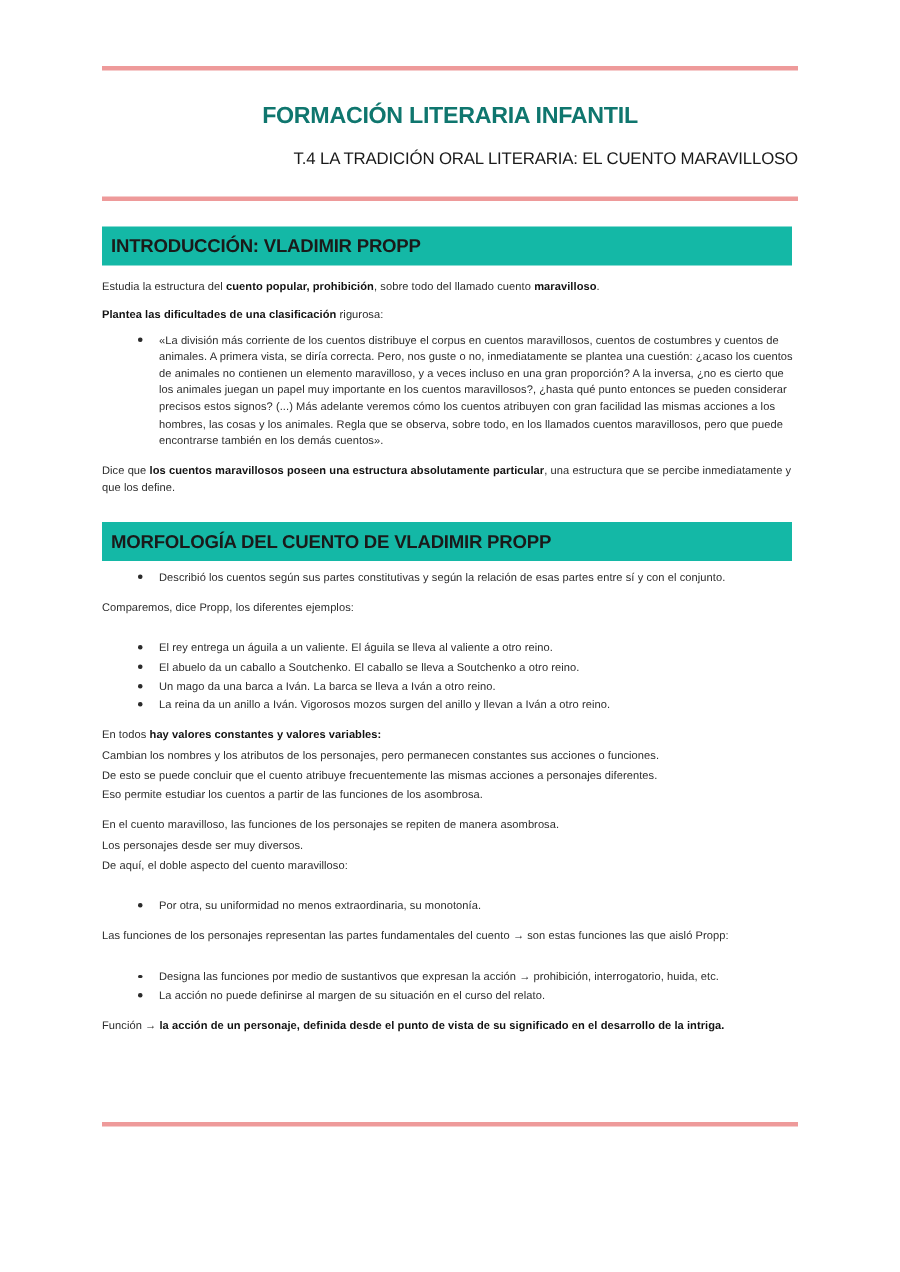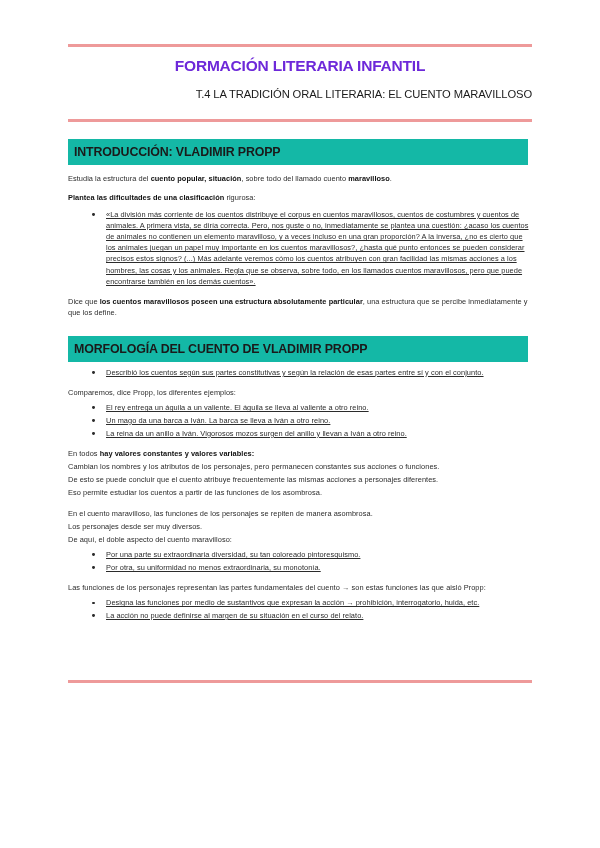--- a/index.html
+++ b/index.html
@@ -32,22 +32,22 @@
   .rule-top { margin-top: 44px; }
   .rule-title { margin-top: 19px; }
   .rule-bottom { margin-top: 59px; }
 
   
   .doc-title {
     text-align: center;
     font-size: 15.5px;
     font-weight: bold;
     letter-spacing: -0.2px;
-    margin-top: 10px;
-    color: #6d28d9;
+    margin-top: 22px;
+    color: #0f766e;
   }
   .doc-subtitle {
     text-align: right;
     font-size: 11.2px;
     font-weight: normal;
     letter-spacing: -0.1px;
     margin-top: 13px;
     color: #1a1a1a;
   }
 
@@ -76,30 +76,29 @@
   .para.tight { margin-top: 2px; }
   .para.gap { margin-top: 9px; }
   b { font-weight: bold; color: #111; }
 
   
   ul.bullets {
     list-style: none;
     margin: 5px 0 0 0;
     padding: 0;
   }
-  ul.bullets.tight { margin-top: 4px; }
+  ul.bullets.tight { margin-top: 16px; }
   ul.bullets li {
     position: relative;
     padding-left: 38px;
     font-size: 7.4px;
     line-height: 11.2px;
     color: #2b2b2b;
     margin-bottom: 1.5px;
     letter-spacing: 0.05px;
-    text-decoration: underline;
   }
   ul.bullets li::before {
     content: "";
     position: absolute;
     left: 24px;
     top: 4.2px;
     width: 2.8px;
     height: 2.8px;
     background: #2b2b2b;
     border-radius: 50%;
@@ -117,21 +116,21 @@
   <div class="rule rule-top"></div>
 
   <div class="doc-title">FORMACIÓN LITERARIA INFANTIL</div>
   <div class="doc-subtitle">T.4 LA TRADICIÓN ORAL LITERARIA: EL CUENTO MARAVILLOSO</div>
 
   <div class="rule rule-title"></div>
 
   <div class="section-band">INTRODUCCIÓN: VLADIMIR PROPP</div>
 
   <div class="para">
-    <span>Estudia la estructura del </span><b>cuento popular, situación</b><span>, sobre todo del llamado cuento </span><b>maravilloso</b><span>.</span>
+    <span>Estudia la estructura del </span><b>cuento popular, prohibición</b><span>, sobre todo del llamado cuento </span><b>maravilloso</b><span>.</span>
   </div>
 
   <div class="para">
     <b>Plantea las dificultades de una clasificación</b><span> rigurosa:</span>
   </div>
 
   <ul class="bullets">
     <li class="quote">«La división más corriente de los cuentos distribuye el corpus en cuentos maravillosos, cuentos de costumbres y cuentos de animales. A primera vista, se diría correcta. Pero, nos guste o no, inmediatamente se plantea una cuestión: ¿acaso los cuentos de animales no contienen un elemento maravilloso, y a veces incluso en una gran proporción? A la inversa, ¿no es cierto que los animales juegan un papel muy importante en los cuentos maravillosos?, ¿hasta qué punto entonces se pueden considerar precisos estos signos? (...) Más adelante veremos cómo los cuentos atribuyen con gran facilidad las mismas acciones a los hombres, las cosas y los animales. Regla que se observa, sobre todo, en los llamados cuentos maravillosos, pero que puede encontrarse también en los demás cuentos».</li>
   </ul>
 
@@ -142,43 +141,46 @@
   <div class="section-band">MORFOLOGÍA DEL CUENTO DE VLADIMIR PROPP</div>
 
   <ul class="bullets">
     <li>Describió los cuentos según sus partes constitutivas y según la relación de esas partes entre sí y con el conjunto.</li>
   </ul>
 
   <div class="para gap">Comparemos, dice Propp, los diferentes ejemplos:</div>
 
   <ul class="bullets tight">
     <li>El rey entrega un águila a un valiente. El águila se lleva al valiente a otro reino.</li>
+    <li>El abuelo da un caballo a Soutchenko. El caballo se lleva a Soutchenko a otro reino.</li>
     <li>Un mago da una barca a Iván. La barca se lleva a Iván a otro reino.</li>
     <li>La reina da un anillo a Iván. Vigorosos mozos surgen del anillo y llevan a Iván a otro reino.</li>
   </ul>
 
   <div class="para gap">
     <span>En todos </span><b>hay valores constantes y valores variables:</b>
   </div>
   <div class="para tight">Cambian los nombres y los atributos de los personajes, pero permanecen constantes sus acciones o funciones.</div>
   <div class="para tight">De esto se puede concluir que el cuento atribuye frecuentemente las mismas acciones a personajes diferentes.</div>
   <div class="para tight">Eso permite estudiar los cuentos a partir de las funciones de los asombrosa.</div>
 
   <div class="para gap">En el cuento maravilloso, las funciones de los personajes se repiten de manera asombrosa.</div>
   <div class="para tight">Los personajes desde ser muy diversos.</div>
   <div class="para tight">De aquí, el doble aspecto del cuento maravilloso:</div>
 
   <ul class="bullets tight">
-    <li>Por una parte su extraordinaria diversidad, su tan coloreado pintoresquismo.</li>
     <li>Por otra, su uniformidad no menos extraordinaria, su monotonía.</li>
   </ul>
 
   <div class="para gap">Las funciones de los personajes representan las partes fundamentales del cuento → son estas funciones las que aisló Propp:</div>
 
   <ul class="bullets tight">
     <li>Designa las funciones por medio de sustantivos que expresan la acción → prohibición, interrogatorio, huida, etc.</li>
     <li>La acción no puede definirse al margen de su situación en el curso del relato.</li>
   </ul>
 
+  <div class="para gap">
+    <span>Función → </span><b>la acción de un personaje, definida desde el punto de vista de su significado en el desarrollo de la intriga.</b>
+  </div>
 
   <div class="rule rule-bottom"></div>
 
 </div>
 
 </body></html>

